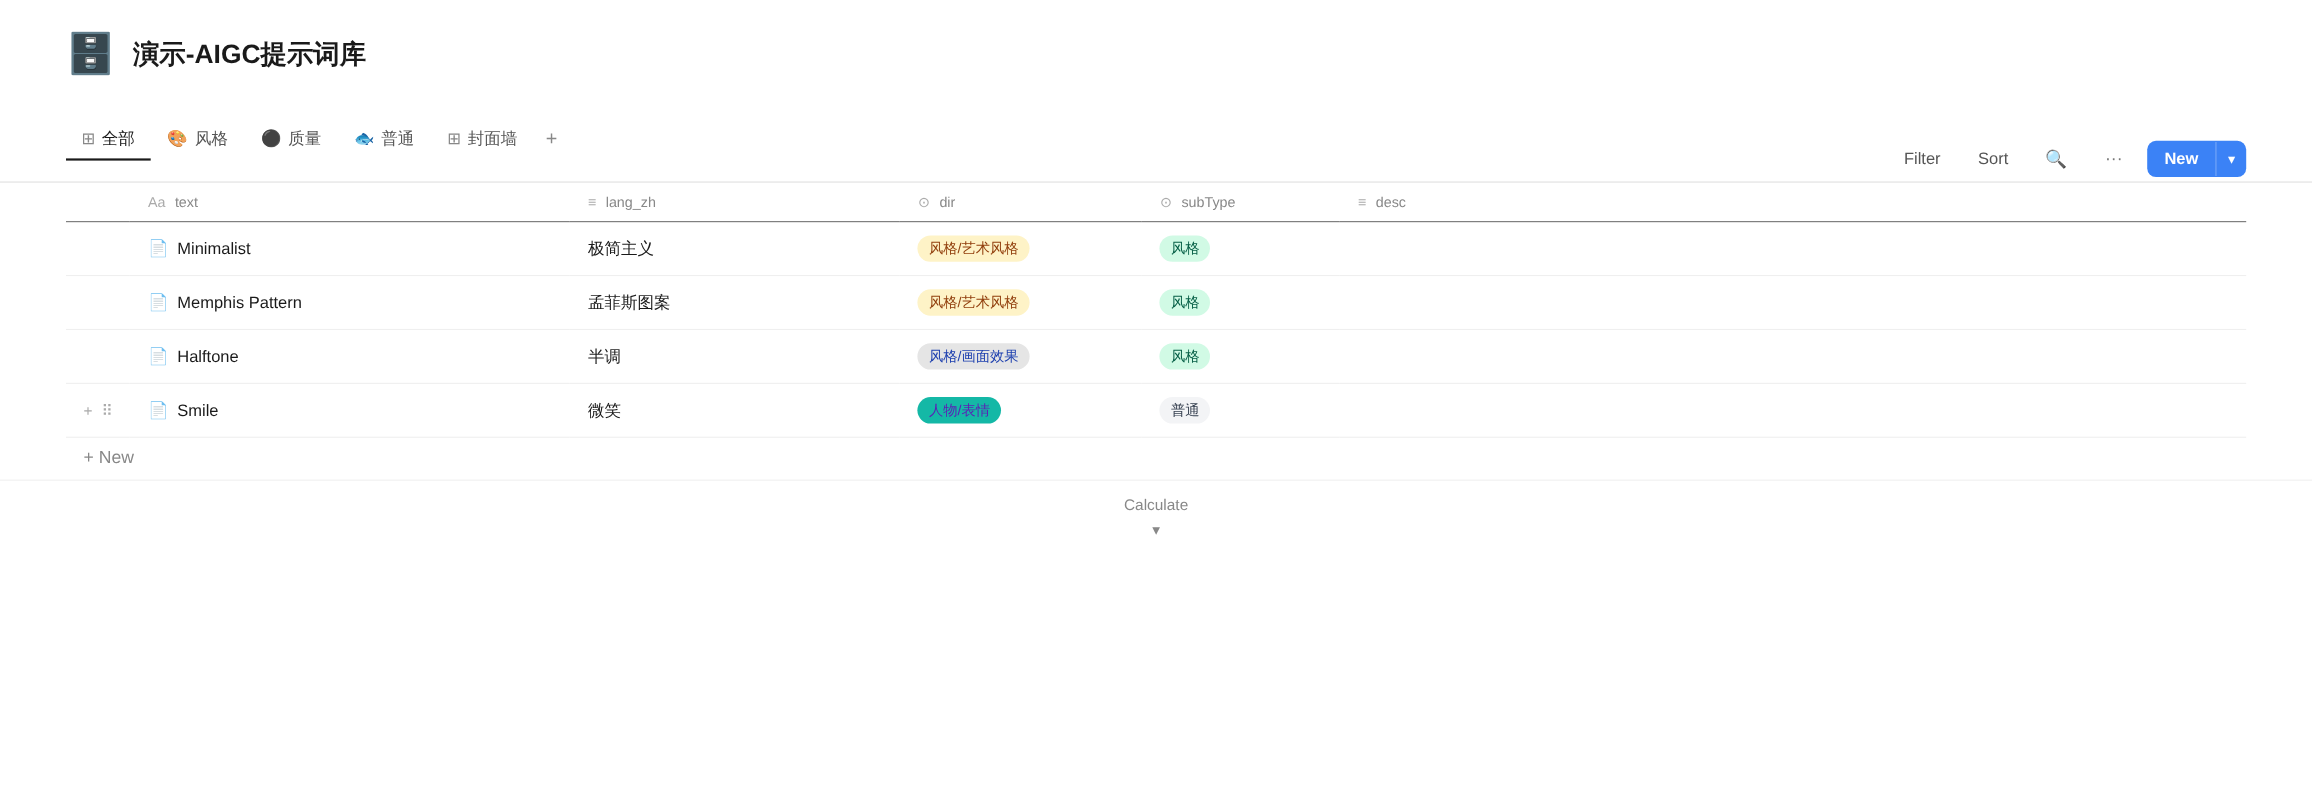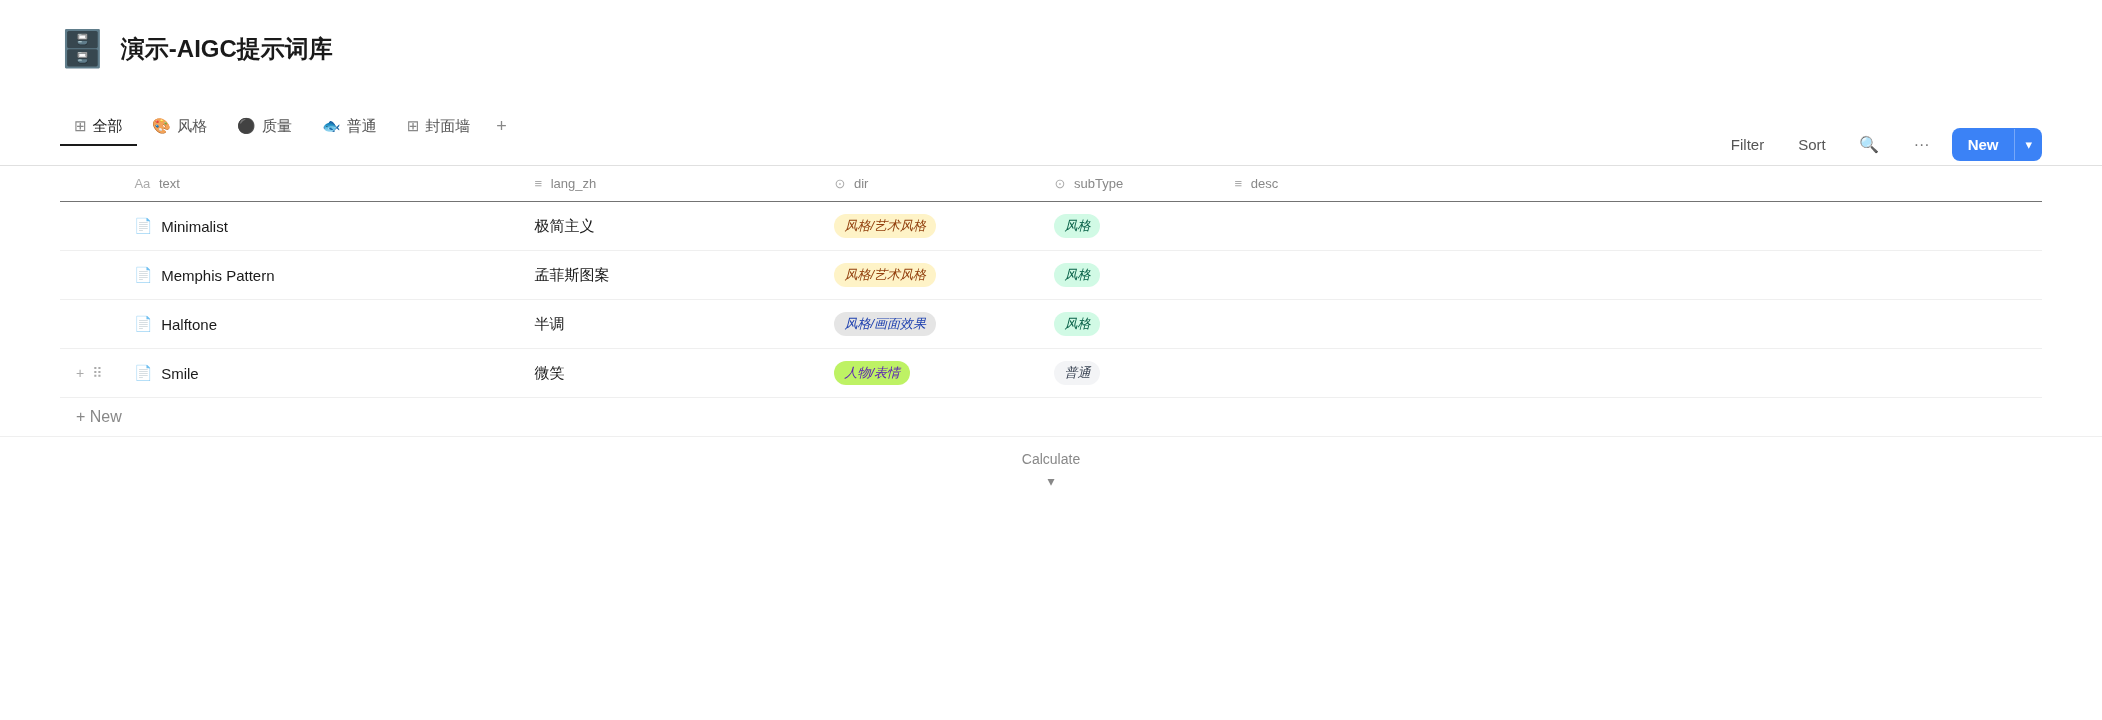--- a/index.html
+++ b/index.html
@@ -181,27 +181,26 @@
       color: #aaa;
       font-size: 15px;
     }
 
     .tag {
       display: inline-block;
       padding: 3px 10px;
       border-radius: 12px;
       font-size: 13px;
       font-weight: 500;
-      font-style: italic;
     }
 
     .tag-yellow { background: #fef3c7; color: #92400e; }
     .tag-blue   { background: #e5e5e5; color: #1e40af; }
     .tag-green  { background: #d1fae5; color: #065f46; }
-    .tag-purple { background: #bef264; color: #5b21b6; }
+    .tag-purple { background: #14b8a6; color: #5b21b6; }
     .tag-gray   { background: #f3f4f6; color: #374151; }
 
     .row-controls {
       display: flex;
       align-items: center;
       gap: 8px;
       color: #aaa;
       font-size: 14px;
     }
 

